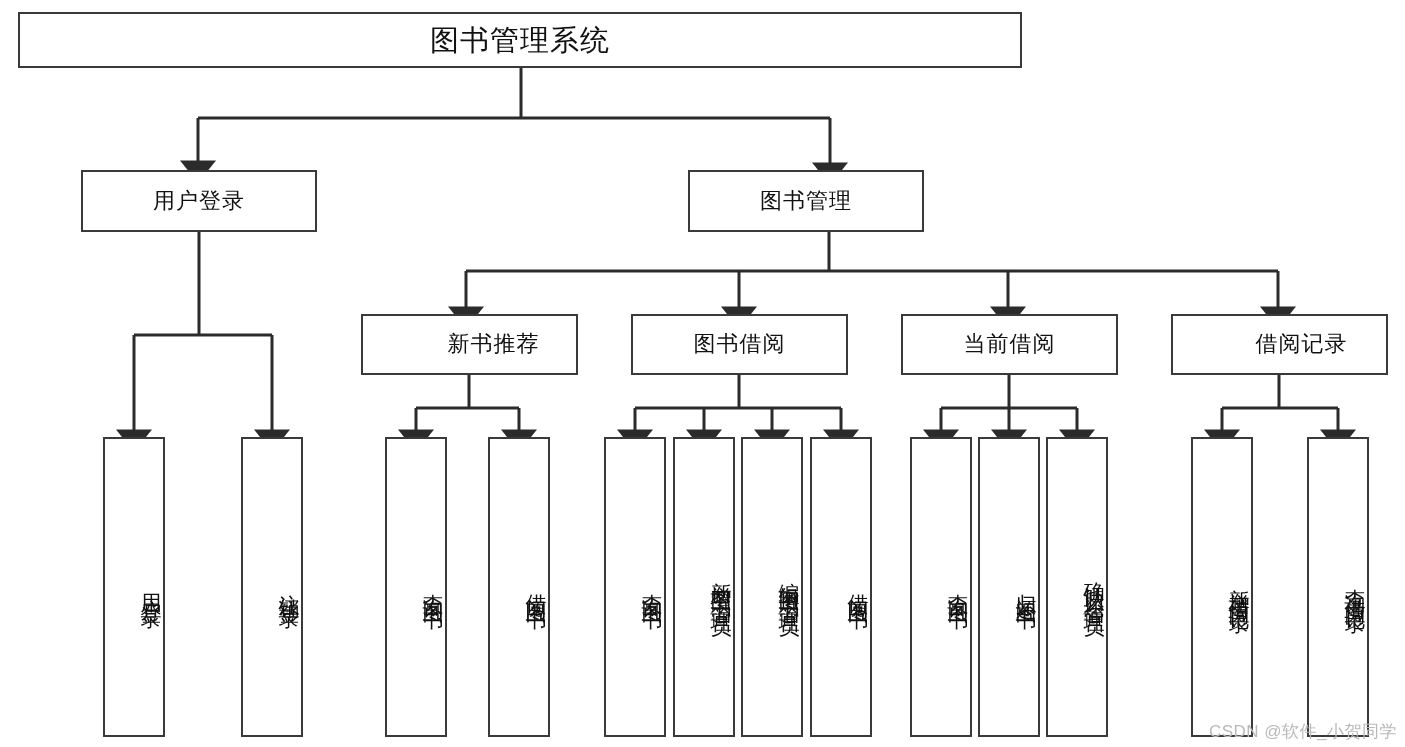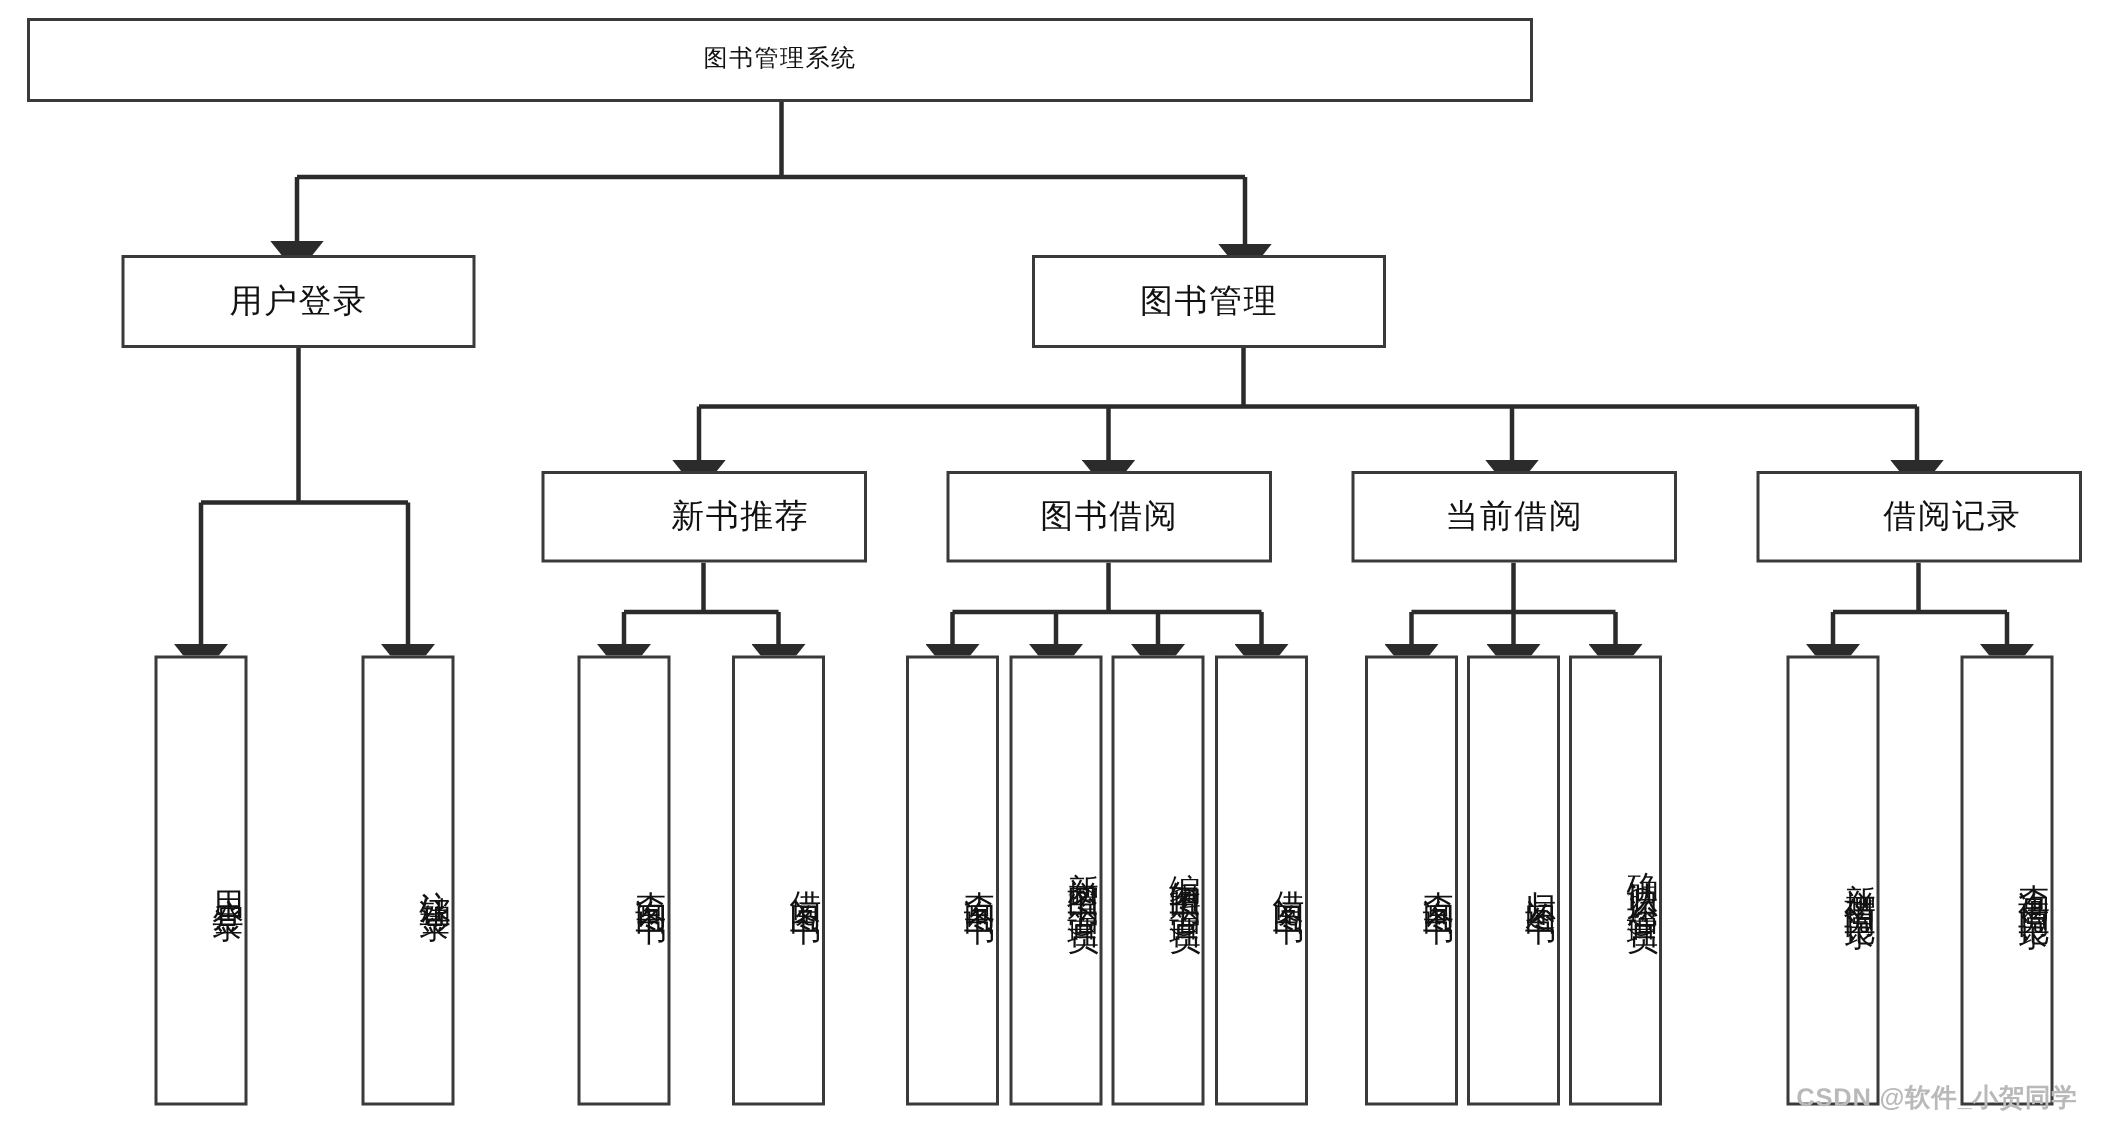--- a/index.html
+++ b/index.html
@@ -34,47 +34,46 @@
     align-items: center;
     justify-content: center;
     color: #111111;
   }
   .node.horiz {
     font-size: 22px;
     letter-spacing: 1px;
     line-height: 1.2;
   }
   .node.root {
-    font-size: 16px;
+    font-size: 29px;
   }
   .node.vert {
     writing-mode: vertical-rl;
     text-orientation: upright;
     font-size: 21px;
     letter-spacing: 5px;
     line-height: 1.1;
     padding-top: 6px;
     padding-bottom: 6px;
     align-items: flex-start;
     justify-content: center;
   }
   .node.vert .nlabel {
     writing-mode: vertical-rl;
     text-orientation: upright;
     display: block;
   }
   .watermark {
     position: absolute;
-    right: 20px;
+    right: 8px;
     bottom: 4px;
     font-size: 17px;
     color: #b9b9b9;
     letter-spacing: 0.5px;
     white-space: nowrap;
-    font-weight: bold;
   }
 </style>
 </head>
 <body>
 
 <div id="canvas">
 
   <svg class="edges" viewBox="0 0 1405 747" xmlns="http://www.w3.org/2000/svg">
     <defs>
       <marker id="arw" markerWidth="10" markerHeight="12" refX="1.2" refY="6" orient="auto" markerUnits="strokeWidth">

